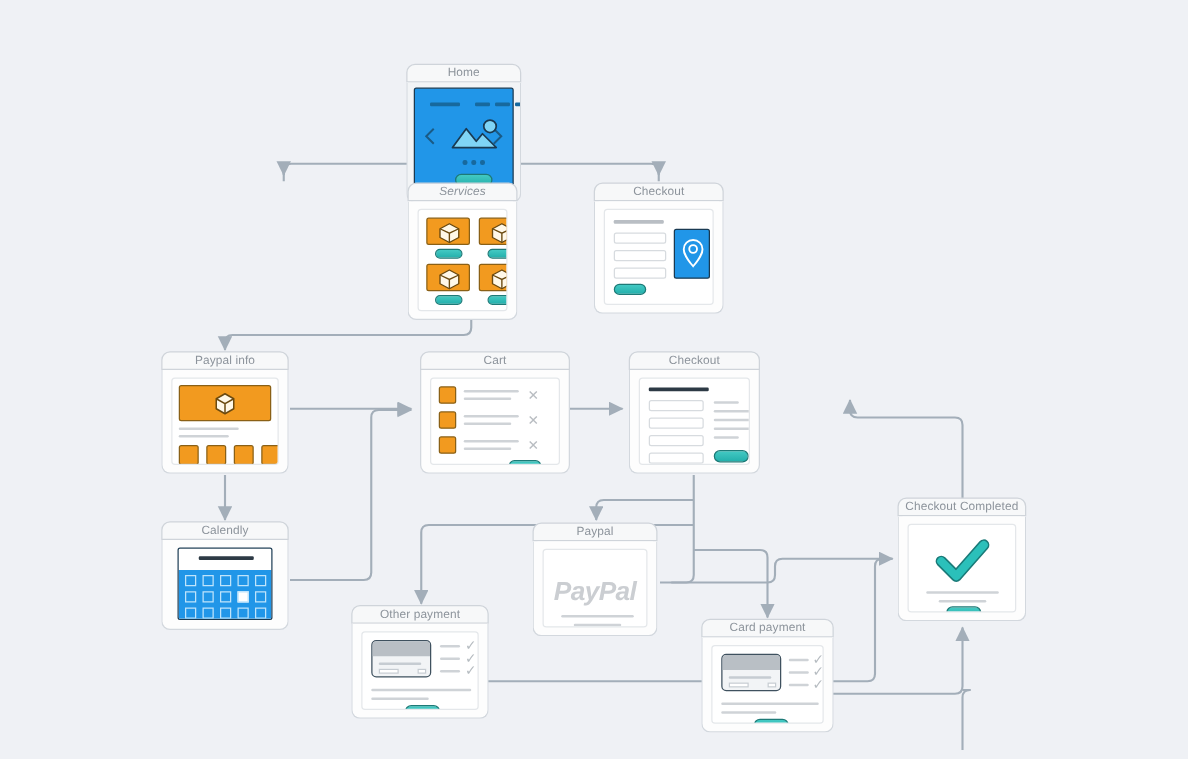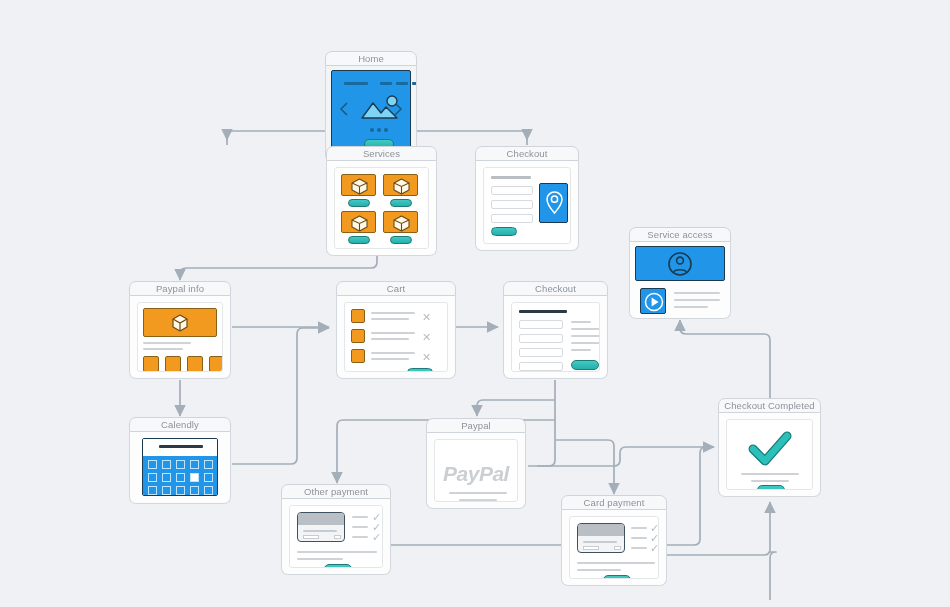--- a/index.html
+++ b/index.html
@@ -163,21 +163,21 @@
           <div class="ln" style="left:38px; top:57px; width:3.5px; height:3.5px; border-radius:50%; background:#17699e;"></div>
           <div class="ln" style="left:45px; top:57px; width:3.5px; height:3.5px; border-radius:50%; background:#17699e;"></div>
           <div class="ln" style="left:52px; top:57px; width:3.5px; height:3.5px; border-radius:50%; background:#17699e;"></div>
         </div>
         <div class="pill" style="left:32px; top:68px; width:30px; height:10px;"></div>
       </div>
     </div>
   </div>
 
 
-  <div class="node" style="left:326px; top:146px; width:111px;">
+  <div class="node" style="left:326px; top:146px; width:88px;font-style:italic;">
     <div class="node-head">Services</div>
     <div class="node-body" style="height:95px;">
       <div class="inner">
         <div class="box-orange" style="left:6px; top:6px; width:35px; height:22px;">
           <svg width="35" height="22">
             <path d="M17.5,4 L25,8 L25,15 L17.5,19 L10,15 L10,8 Z" fill="#fff8e8" stroke="#6b4a10" stroke-width="1.1" stroke-linejoin="round"></path>
             <path d="M10,8 L17.5,11.5 L25,8 M17.5,11.5 L17.5,19" fill="none" stroke="#6b4a10" stroke-width="1.1"></path>
           </svg>
         </div>
         <div class="pill" style="left:13px; top:31px; width:22px; height:8px;"></div>
@@ -218,41 +218,20 @@
         <div class="box-blue" style="left:55px; top:15px; width:29px; height:40px;">
           <svg width="29" height="40">
             <path d="M14.5,8 C10.4,8 7,11.3 7,15.3 C7,20.6 14.5,29 14.5,29 C14.5,29 22,20.6 22,15.3 C22,11.3 18.6,8 14.5,8 Z" fill="none" stroke="#ffffff" stroke-width="1.5"></path>
             <circle cx="14.5" cy="15.2" r="3.1" fill="none" stroke="#ffffff" stroke-width="1.5"></circle>
           </svg>
         </div>
       </div>
     </div>
   </div>
 
-  <div class="node" style="left:629px; top:227px; width:102px;">
-    <div class="node-head">Service access</div>
-    <div class="node-body" style="height:77px;">
-      <div class="box-blue" style="left:5px; top:4px; right:5px; height:35px;">
-        <svg style="position:absolute; left:50%; top:50%; transform:translate(-50%,-50%);" width="26" height="26">
-          <circle cx="13" cy="13" r="11" fill="none" stroke="#1a3a52" stroke-width="1.6"></circle>
-          <circle cx="13" cy="9.5" r="3.4" fill="none" stroke="#1a3a52" stroke-width="1.6"></circle>
-          <path d="M6.5,21.5 C7.8,17.8 18.2,17.8 19.5,21.5" fill="none" stroke="#1a3a52" stroke-width="1.6"></path>
-        </svg>
-      </div>
-      <div class="box-blue" style="left:10px; top:46px; width:26px; height:26px;">
-        <svg width="26" height="26">
-          <circle cx="13" cy="13" r="8.5" fill="none" stroke="#ffffff" stroke-width="1.5"></circle>
-          <path d="M10.6,8.6 L17.6,13 L10.6,17.4 Z" fill="#ffffff"></path>
-        </svg>
-      </div>
-      <div class="ln" style="left:44px; top:50px; width:46px; height:2.2px;"></div>
-      <div class="ln" style="left:44px; top:57px; width:46px; height:2.2px;"></div>
-      <div class="ln" style="left:44px; top:64px; width:34px; height:2.2px;"></div>
-    </div>
-  </div>
 
   <div class="node" style="left:129px; top:281px; width:102px;">
     <div class="node-head">Paypal info</div>
     <div class="node-body" style="height:83px;">
       <div class="inner">
         <div class="box-orange" style="left:5px; top:5px; right:5px; height:29px;">
           <svg style="position:absolute; left:50%; top:50%; transform:translate(-50%,-50%);" width="20" height="20">
             <path d="M10,2 L17,6 L17,14 L10,18 L3,14 L3,6 Z" fill="#fff8e8" stroke="#6b4a10" stroke-width="1.2" stroke-linejoin="round"></path>
             <path d="M3,6 L10,10 L17,6 M10,10 L10,18" fill="none" stroke="#6b4a10" stroke-width="1.2"></path>
           </svg>

